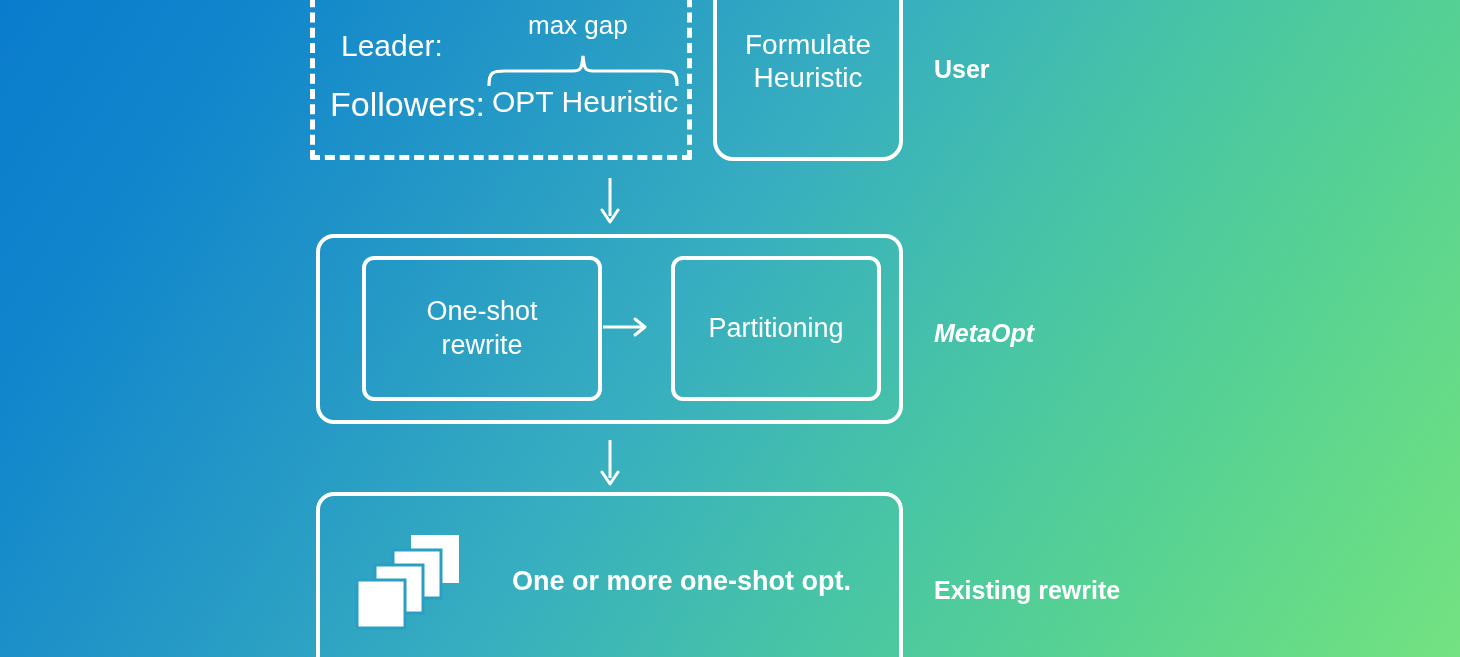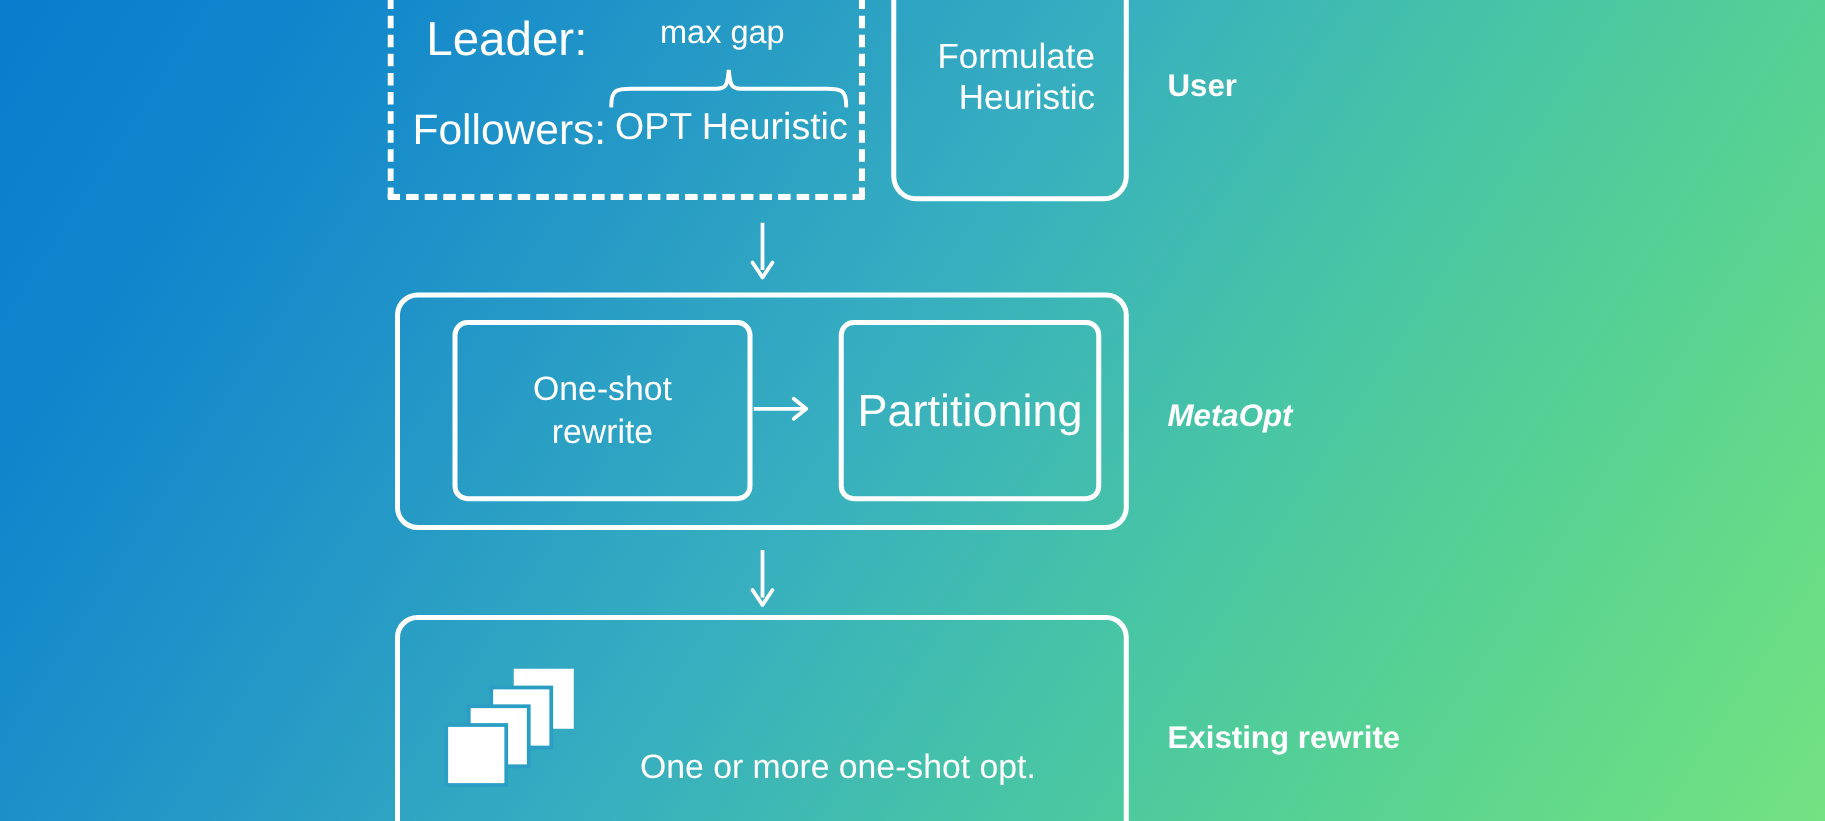--- a/index.html
+++ b/index.html
@@ -69,22 +69,22 @@
 
   
   #dashed-group {
     left: 310px;
     top: -18px;
     width: 382px;
     height: 178px;
   }
   #label-leader {
     left: 341px;
-    top: 10px;
-    font-size: 38px;
+    top: 28px;
+    font-size: 30px;
   }
   #label-followers {
     left: 330px;
     top: 84px;
     font-size: 34px;
   }
   #label-maxgap {
     left: 528px;
     top: 10px;
     font-size: 26px;
@@ -108,21 +108,21 @@
     top: -22px;
     width: 190px;
     height: 183px;
     border-radius: 20px;
   }
   #label-formulate {
     left: 740px;
     top: 28px;
     width: 136px;
     font-size: 28px;
-    text-align: right;
+    text-align: center;
     white-space: normal;
   }
   #label-user {
     left: 934px;
     top: 55px;
     font-size: 25px;
   }
 
   
   #arrow-1 {
@@ -152,21 +152,21 @@
     color: #ffffff;
     line-height: 1.25;
   }
   #box-partitioning {
     left: 671px;
     top: 256px;
     width: 210px;
     height: 145px;
   }
   #label-partitioning {
-    font-size: 36px;
+    font-size: 27px;
     color: #ffffff;
   }
   #arrow-mid {
     position: absolute;
     left: 601px;
     top: 315px;
     width: 48px;
     height: 24px;
   }
   #label-metaopt {
@@ -194,22 +194,23 @@
   }
   #stack-icon {
     position: absolute;
     left: 355px;
     top: 533px;
     width: 106px;
     height: 99px;
   }
   #label-oneormore {
     left: 512px;
-    top: 598px;
+    top: 566px;
     font-size: 27px;
+    font-weight: bold;
   }
   #label-existing {
     left: 934px;
     top: 576px;
     font-size: 25px;
   }
 </style>
 </head>
 <body>
 

